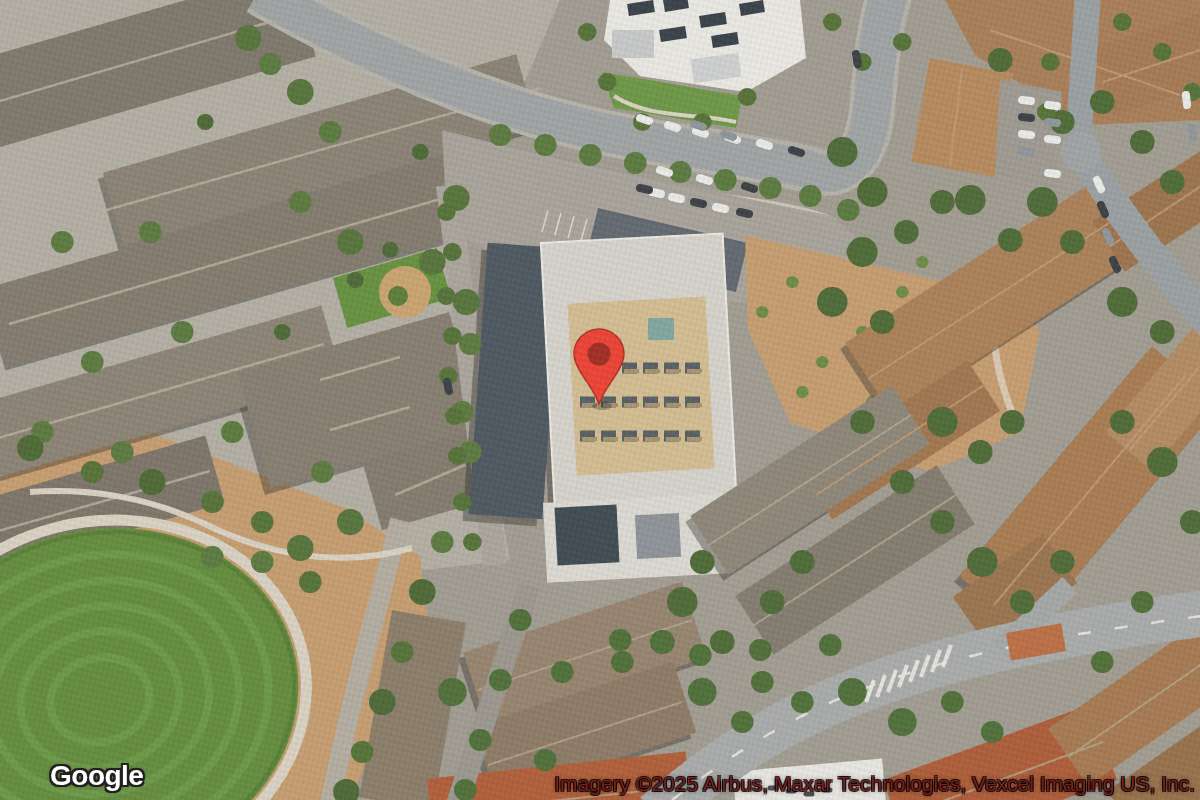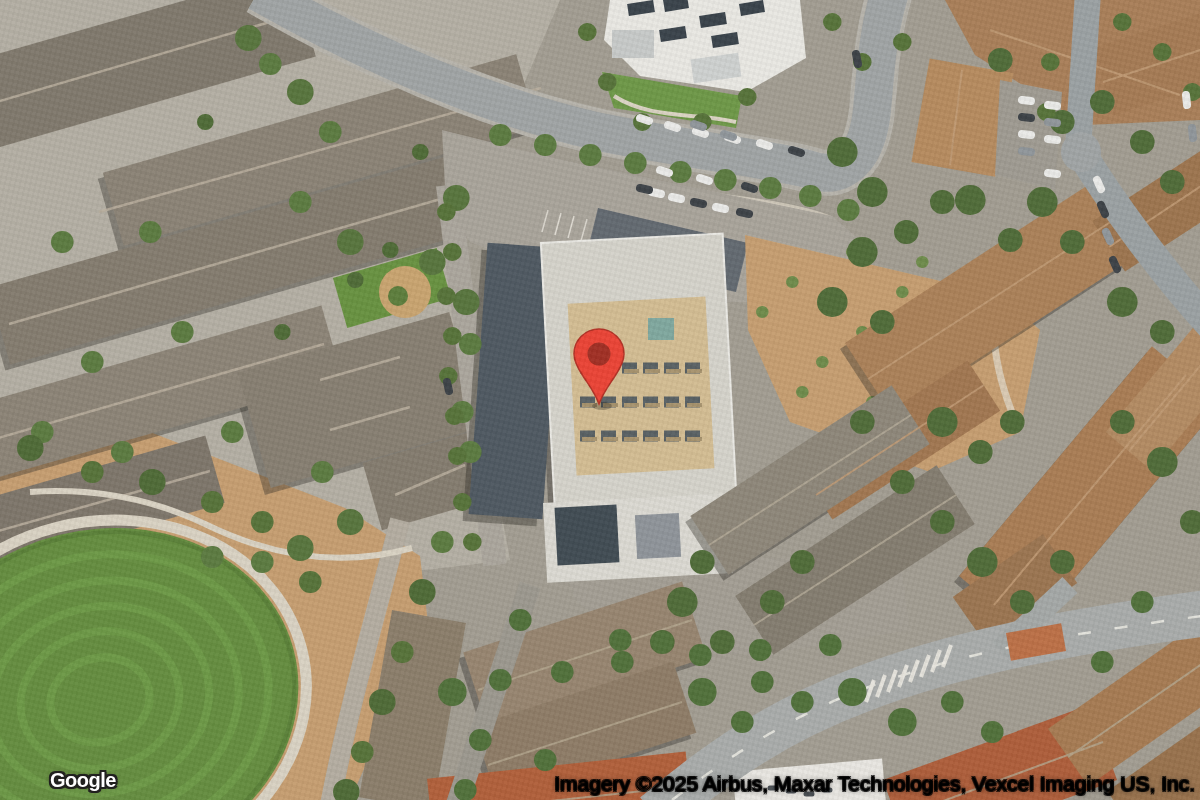--- a/index.html
+++ b/index.html
@@ -3,25 +3,25 @@
 <meta charset="utf-8">
 <style>
   html,body{margin:0;padding:0;background:#000;}
   .screen{position:relative;width:1200px;height:800px;overflow:hidden;
           font-family:"Liberation Sans","DejaVu Sans",sans-serif;background:#a19c91;}
   .screen svg{position:absolute;inset:0;display:block;}
   .grain{position:absolute;inset:0;pointer-events:none;opacity:.55;
     background:
       repeating-linear-gradient(13deg, rgba(55,52,44,.05) 0 3px, rgba(255,255,250,.04) 3px 6px),
       repeating-linear-gradient(103deg, rgba(30,30,25,.04) 0 2px, rgba(255,255,255,.03) 2px 5px);}
-  .google-logo{position:absolute;left:10px;bottom:8px;color:#fff;font-size:20px;font-weight:bold;
+  .google-logo{position:absolute;left:10px;bottom:8px;color:#fff;font-size:28px;font-weight:bold;
     letter-spacing:-.5px;cursor:pointer;user-select:none;
     text-shadow:-2px -2px 0 #21211f,2px -2px 0 #21211f,-2px 2px 0 #21211f,2px 2px 0 #21211f,
       -2px 0 0 #21211f,2px 0 0 #21211f,0 -2px 0 #21211f,0 2px 0 #21211f,0 0 5px rgba(0,0,0,.55);padding-left:40px;}
-  .attribution{position:absolute;right:5px;bottom:4px;color:#000000;font-size:21px;
+  .attribution{position:absolute;right:5px;bottom:4px;color:#7f1d1d;font-size:21px;
     text-shadow:-1px -1px 0 rgba(0,0,0,.72),1px -1px 0 rgba(0,0,0,.72),
       -1px 1px 0 rgba(0,0,0,.72),1px 1px 0 rgba(0,0,0,.72),0 0 5px rgba(0,0,0,.8);}
 </style>
 </head>
 <body>
 
 <div class="screen">
 <svg width="1200" height="800" viewBox="0 0 1200 800">
 
   <rect x="0" y="0" width="1200" height="800" fill="#a19c91"></rect>

